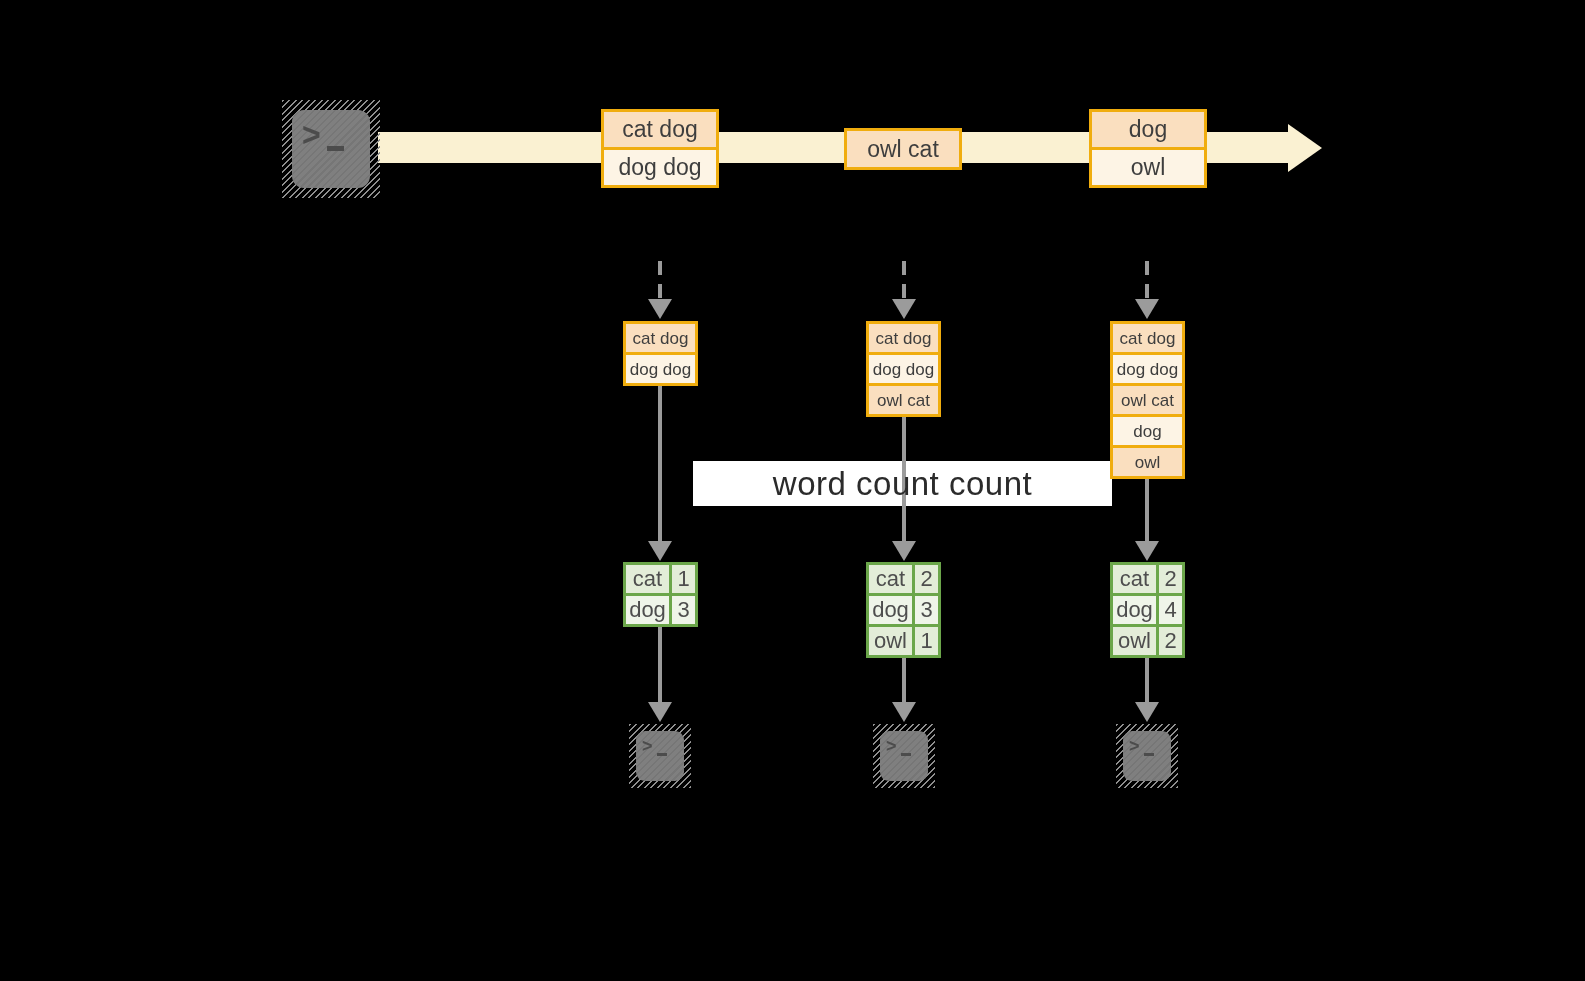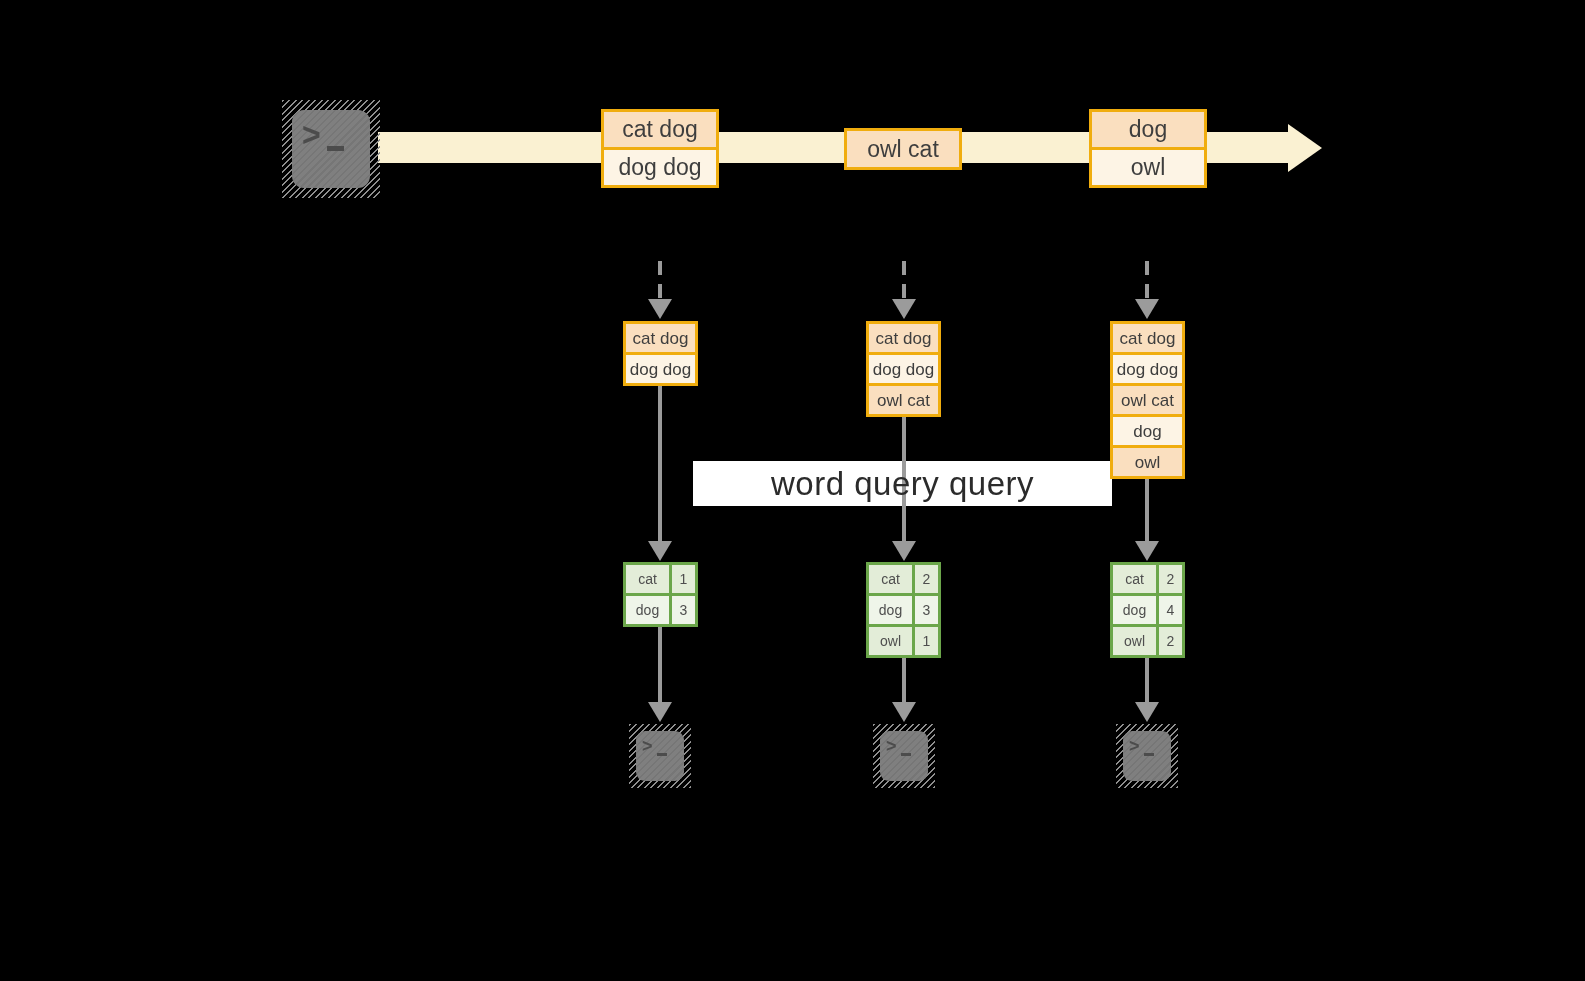--- a/index.html
+++ b/index.html
@@ -49,21 +49,21 @@
   .sbox .cell{height:28px;font-size:17px;}
   
   .gtable{
     position:absolute;z-index:3;
     background:#6BA64A;
     padding:3px;box-sizing:border-box;
     display:grid;grid-template-columns:43px 23px;gap:3px;
   }
   .gtable .gcell{
     height:28px;display:flex;align-items:center;justify-content:center;
-    color:#4E4E4E;font-size:14px;line-height:1;
+    color:#4E4E4E;font-size:22px;line-height:1;
   }
   .gtable .rowA{background:#E3EDD8;}
   .gtable .rowB{background:#EFF5E9;}
   
   .vline{position:absolute;width:4px;background:#9B9B9B;z-index:2;}
   .vline.dashed{
     background:none;
     background-image:repeating-linear-gradient(to bottom,#9B9B9B 0,#9B9B9B 14px,transparent 14px,transparent 23px);
   }
   .ahead{
@@ -134,21 +134,21 @@
 
   <div class="band-bg"></div>
 
   <div class="vline" style="left:658px;top:386px;height:156px;"></div>
   <div class="ahead" style="left:648px;top:541px;"></div>
   <div class="vline" style="left:902px;top:417px;height:125px;"></div>
   <div class="ahead" style="left:892px;top:541px;"></div>
   <div class="vline" style="left:1145px;top:479px;height:63px;"></div>
   <div class="ahead" style="left:1135px;top:541px;"></div>
 
-  <div class="band-text">word query query</div>
+  <div class="band-text">word count count</div>
 
   <div class="gtable" style="left:623px;top:562px;">
     <div class="gcell rowA">cat</div>
     <div class="gcell rowA">1</div>
     <div class="gcell rowB">dog</div>
     <div class="gcell rowB">3</div>
   </div>
   <div class="gtable" style="left:866px;top:562px;">
     <div class="gcell rowA">cat</div>
     <div class="gcell rowA">2</div>

